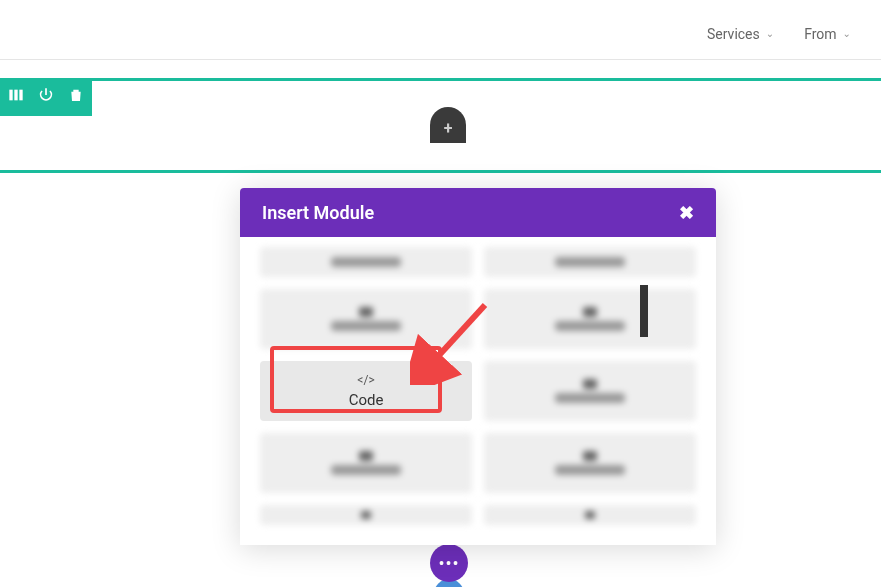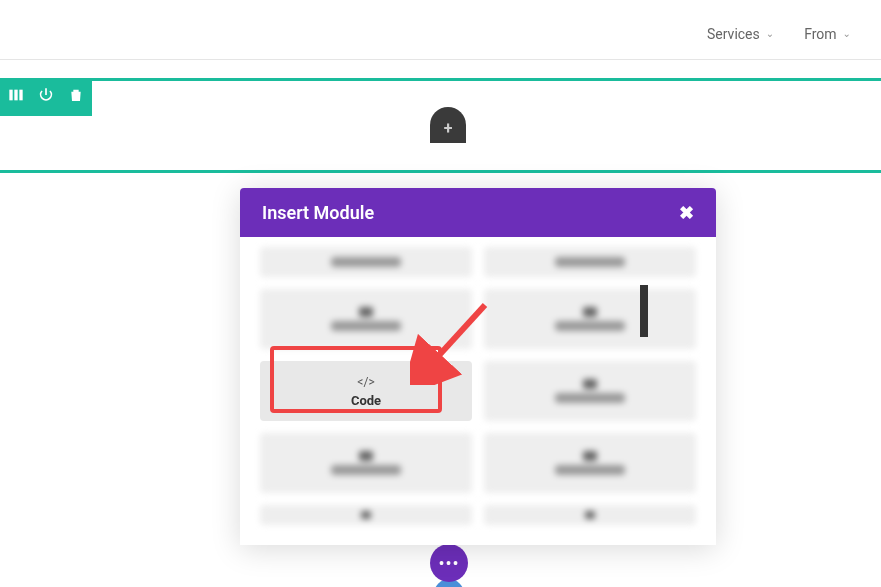--- a/index.html
+++ b/index.html
@@ -155,22 +155,22 @@
       height: 20px;
       flex-direction: row;
     }
     .module-card.clear {
       filter: none;
       background: #e8e8e8;
       color: #333;
       cursor: pointer;
     }
     .module-card .label {
-      font-size: 13px;
-      font-weight: 700;
+      font-size: 15px;
+      font-weight: 400;
     }
     .module-card .icon-blur {
       width: 14px;
       height: 10px;
       background: #666;
       border-radius: 2px;
     }
     .module-card .text-blur {
       width: 70px;
       height: 10px;

